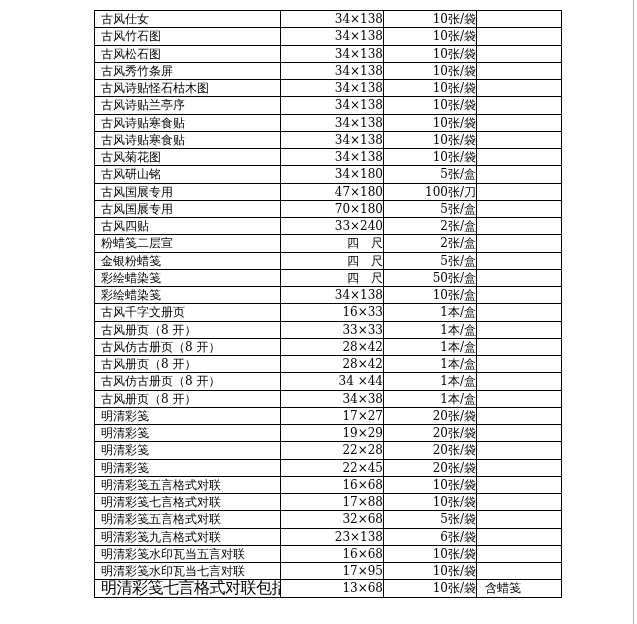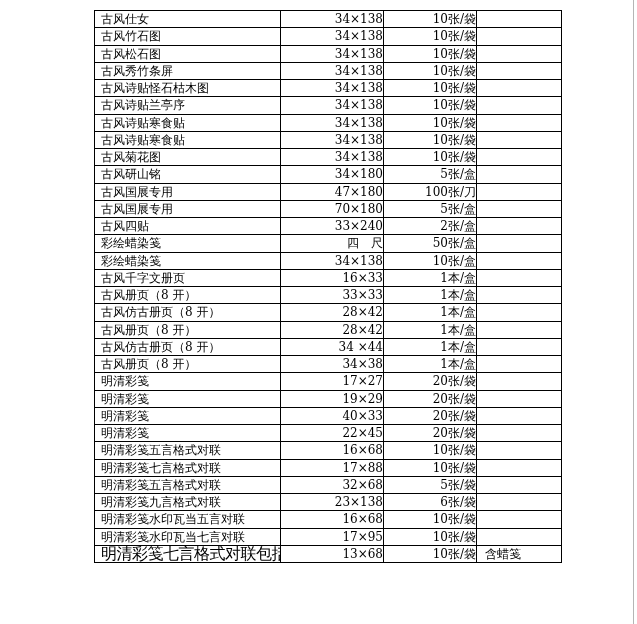--- a/index.html
+++ b/index.html
@@ -142,20 +142,32 @@
         <td class="c-pack">5张/盒</td>
         <td class="c-note"></td>
       </tr>
       <tr>
         <td class="c-name">古风四贴</td>
         <td class="c-size">33×240</td>
         <td class="c-pack">2张/盒</td>
         <td class="c-note"></td>
       </tr>
       <tr>
+        <td class="c-name">粉蜡笺二层宣</td>
+        <td class="c-size">四　尺</td>
+        <td class="c-pack">2张/盒</td>
+        <td class="c-note"></td>
+      </tr>
+      <tr>
+        <td class="c-name">金银粉蜡笺</td>
+        <td class="c-size">四　尺</td>
+        <td class="c-pack">5张/盒</td>
+        <td class="c-note"></td>
+      </tr>
+      <tr>
         <td class="c-name">彩绘蜡染笺</td>
         <td class="c-size">四　尺</td>
         <td class="c-pack">50张/盒</td>
         <td class="c-note"></td>
       </tr>
       <tr>
         <td class="c-name">彩绘蜡染笺</td>
         <td class="c-size">34×138</td>
         <td class="c-pack">10张/盒</td>
         <td class="c-note"></td>
@@ -203,21 +215,21 @@
         <td class="c-note"></td>
       </tr>
       <tr>
         <td class="c-name">明清彩笺</td>
         <td class="c-size">19×29</td>
         <td class="c-pack">20张/袋</td>
         <td class="c-note"></td>
       </tr>
       <tr>
         <td class="c-name">明清彩笺</td>
-        <td class="c-size">40×33</td>
+        <td class="c-size">22×28</td>
         <td class="c-pack">20张/袋</td>
         <td class="c-note"></td>
       </tr>
       <tr>
         <td class="c-name">明清彩笺</td>
         <td class="c-size">22×45</td>
         <td class="c-pack">20张/袋</td>
         <td class="c-note"></td>
       </tr>
       <tr>

